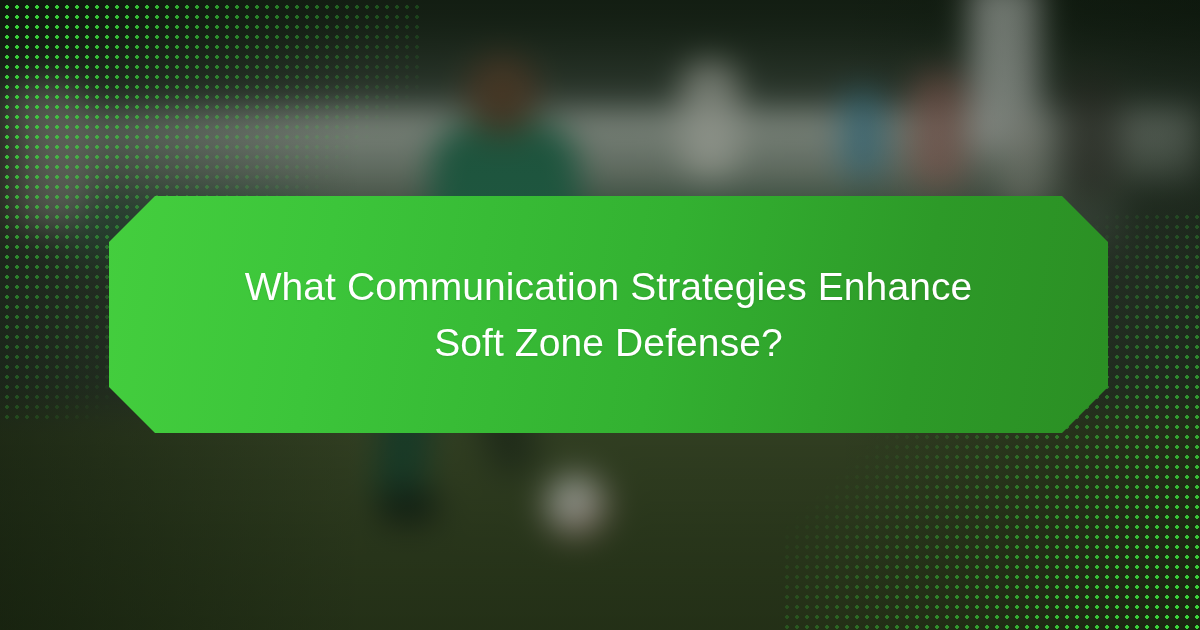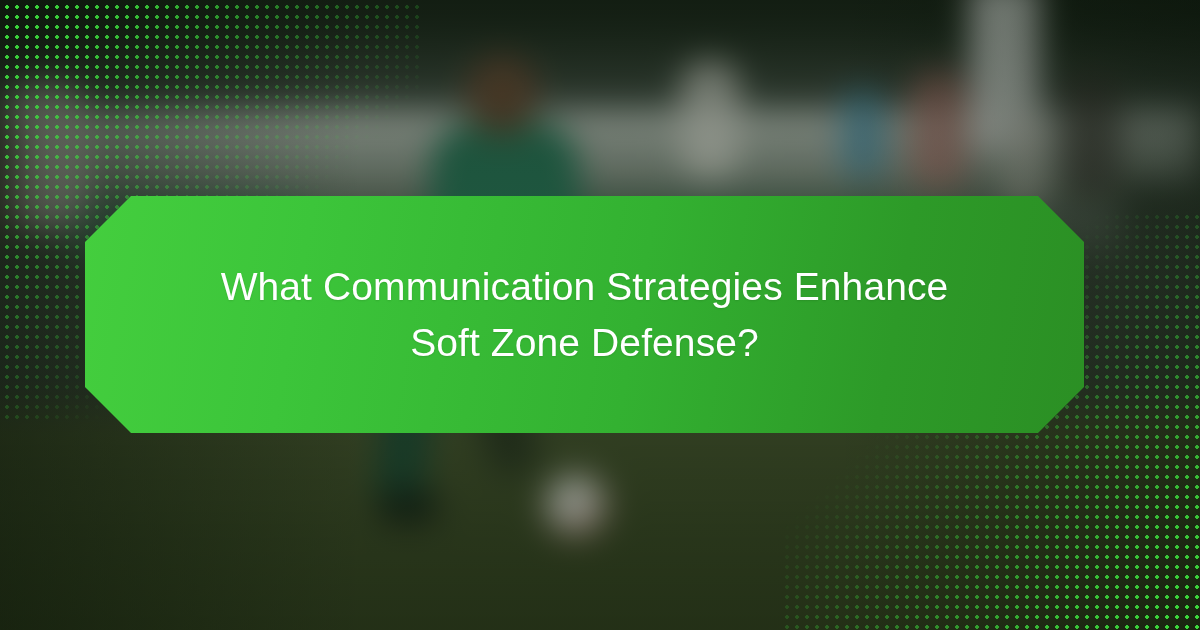--- a/index.html
+++ b/index.html
@@ -113,21 +113,21 @@
   .dots-br {
     bottom: 0; right: 0;
     --dot: #3ddb3d;
     -webkit-mask-image: linear-gradient(315deg, rgba(0,0,0,1) 0%, rgba(0,0,0,.85) 18%, rgba(0,0,0,.35) 42%, rgba(0,0,0,0) 62%);
             mask-image: linear-gradient(315deg, rgba(0,0,0,1) 0%, rgba(0,0,0,.85) 18%, rgba(0,0,0,.35) 42%, rgba(0,0,0,0) 62%);
   }
 
   
   .title-card {
     position: absolute;
-    left: 85px;
+    left: 109px;
     top: 196px;
     width: 999px;
     height: 237px;
     background: linear-gradient(100deg, #44ce3e 0%, #3cc53a 22%, #33b131 55%, #2d9a28 80%, #2b8f24 100%);
     clip-path: polygon(
       46px 0,
       calc(100% - 46px) 0,
       100% 46px,
       100% calc(100% - 46px),
       calc(100% - 46px) 100%,

